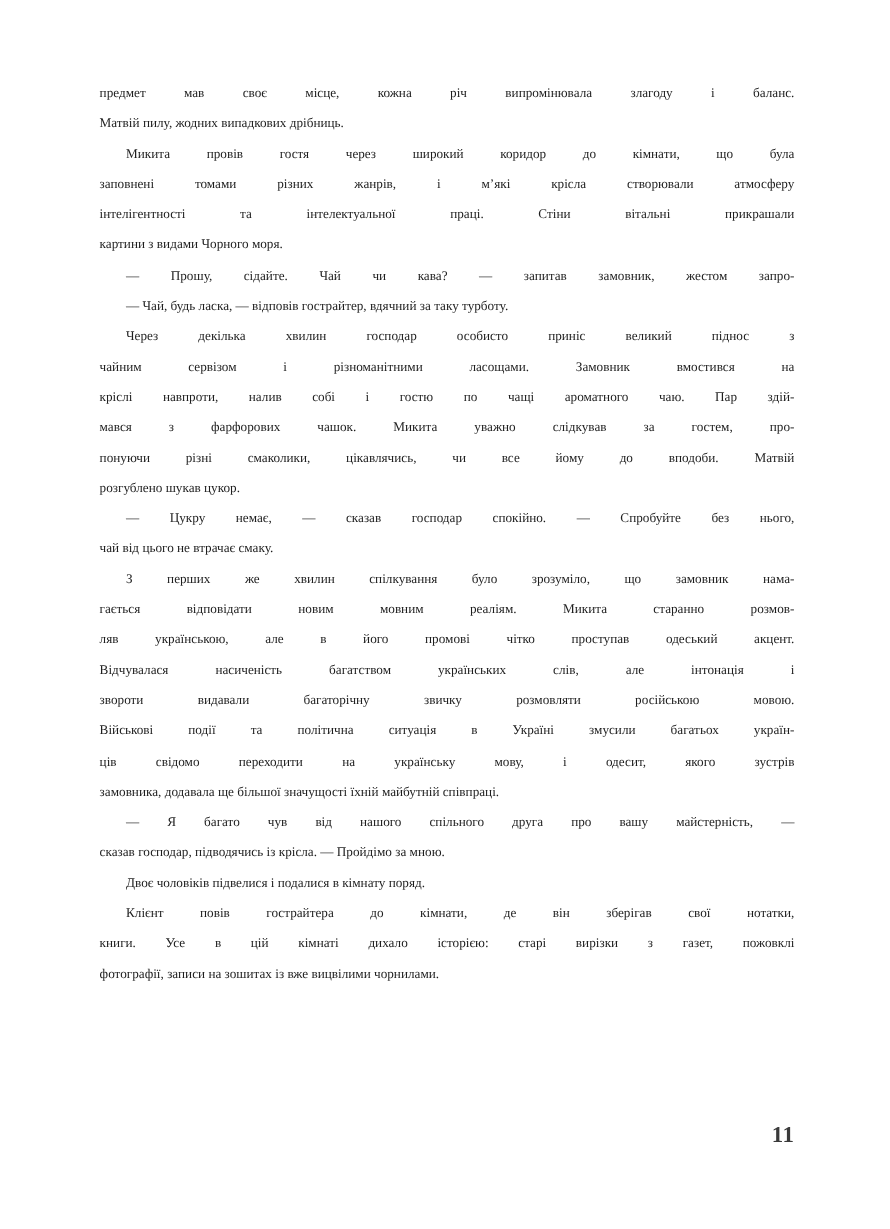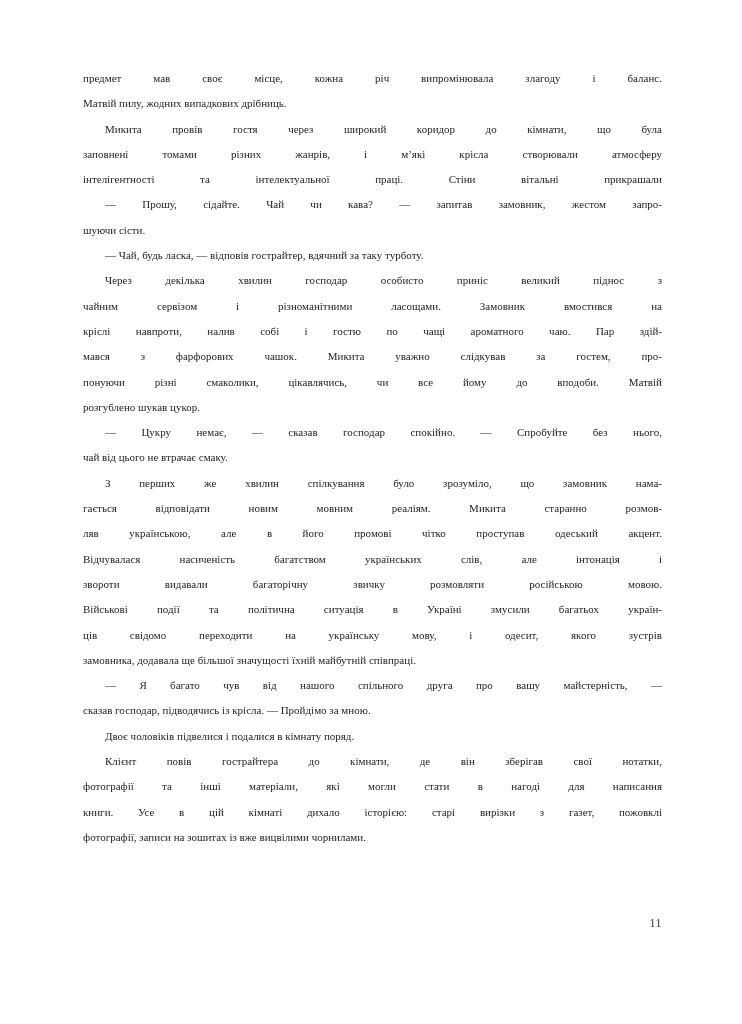--- a/index.html
+++ b/index.html
@@ -40,43 +40,44 @@
   }
   .line.last {
     text-align-last: left;
   }
   p.indent .line:first-child {
     text-indent: 22px;
   }
   .page-number {
     position: absolute;
     right: 80px;
-    top: 916px;
-    font-size: 12px;
+    top: 936px;
+    font-size: 19px;
     color: #3a3a3a;
     letter-spacing: 0.5px;
+    font-weight: bold;
   }
 </style>
 </head>
 <body>
 
 <div class="page">
   <div class="text-block">
       <p class="para">
         <span class="line">предмет мав своє місце, кожна річ випромінювала злагоду і баланс.</span>
         <span class="line last">Матвій пилу, жодних випадкових дрібниць.</span>
       </p>
       <p class="para indent">
         <span class="line">Микита провів гостя через широкий коридор до кімнати, що була</span>
         <span class="line">заповнені томами різних жанрів, і м’які крісла створювали атмосферу</span>
         <span class="line">інтелігентності та інтелектуальної праці. Стіни вітальні прикрашали</span>
+        <span class="line last">картини з видами Чорного моря.</span>
       </p>
       <p class="para indent">
         <span class="line">— Прошу, сідайте. Чай чи кава? — запитав замовник, жестом запро-</span>
-        <span class="line last">шуючи сісти.</span>
       </p>
       <p class="para indent">
         <span class="line last">— Чай, будь ласка, — відповів гострайтер, вдячний за таку турботу.</span>
       </p>
       <p class="para indent">
         <span class="line">Через декілька хвилин господар особисто приніс великий піднос з</span>
         <span class="line">чайним сервізом і різноманітними ласощами. Замовник вмостився на</span>
         <span class="line">кріслі навпроти, налив собі і гостю по чащі ароматного чаю. Пар здій-</span>
         <span class="line">мався з фарфорових чашок. Микита уважно слідкував за гостем, про-</span>
         <span class="line">понуючи різні смаколики, цікавлячись, чи все йому до вподоби. Матвій</span>
@@ -98,19 +99,18 @@
       </p>
       <p class="para indent">
         <span class="line">— Я багато чув від нашого спільного друга про вашу майстерність, —</span>
         <span class="line last">сказав господар, підводячись із крісла. — Пройдімо за мною.</span>
       </p>
       <p class="para indent">
         <span class="line last">Двоє чоловіків підвелися і подалися в кімнату поряд.</span>
       </p>
       <p class="para indent">
         <span class="line">Клієнт повів гострайтера до кімнати, де він зберігав свої нотатки,</span>
-        <span class="line">фотографії та інші матеріали, які могли стати в нагоді для написання</span>
         <span class="line">книги. Усе в цій кімнаті дихало історією: старі вирізки з газет, пожовклі</span>
         <span class="line last">фотографії, записи на зошитах із вже вицвілими чорнилами.</span>
       </p>
     </div>
   <div class="page-number">11</div>
 </div>
 
 </body></html>

